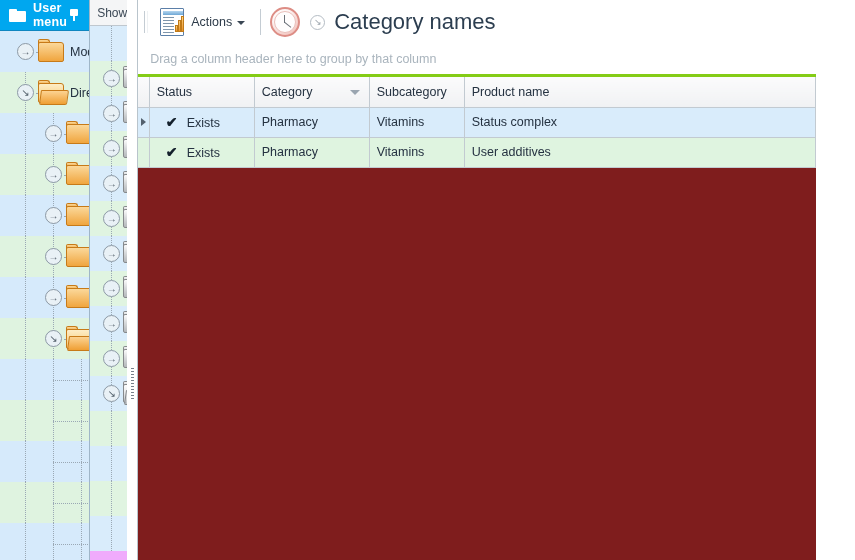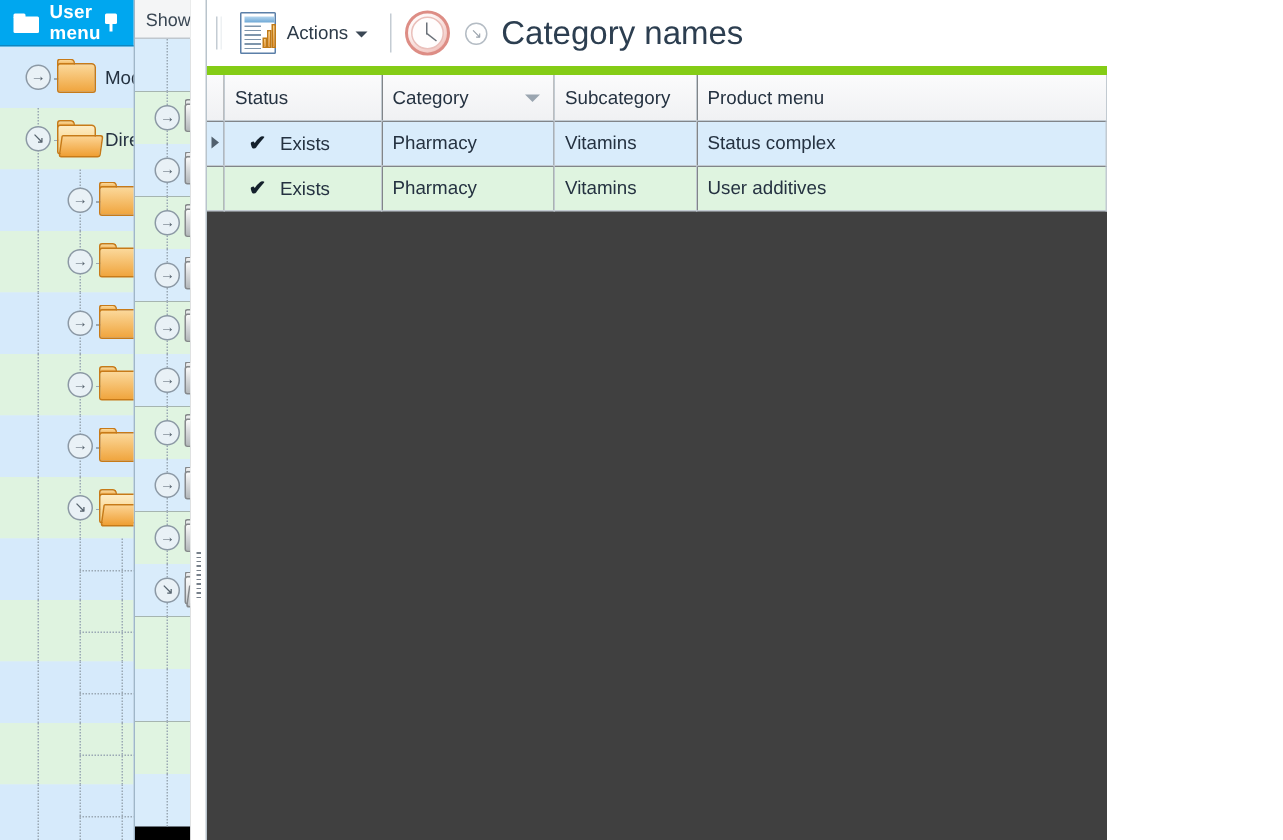--- a/index.html
+++ b/index.html
@@ -4,21 +4,21 @@
 <style>
   * { box-sizing: border-box; margin: 0; padding: 0; }
   html, body {
     width: 855px; height: 560px;
     overflow: hidden;
     font-family: "Liberation Sans", sans-serif;
     font-size: 12px;
     color: #2a3a4a;
     background: #ffffff;
   }
-  #app { position: relative; width: 738px; height: 560px; display: flex; }
+  #app { position: relative; width: 816px; height: 560px; display: flex; }
 
   
   #sidebar {
     width: 259px; height: 560px;
     background: #dcecfa;
     border-right: 1px solid #9fb6c8;
     display: flex; flex-direction: column;
     position: relative;
   }
   #sidebar-header {
@@ -100,21 +100,21 @@
     transform: skewX(-8deg);
   }
   .tlabel {
     position: absolute; font-size: 12.5px; color: #253241;
     white-space: nowrap; line-height: 16px;
   }
 
   
   #midpanel {
     width: 165px; height: 560px;
-    background: #000000;
+    background: #f0abfc;
     display: flex; flex-direction: column;
     border-right: 1px solid #b9c4cc;
     position: relative;
   }
   #mid-header {
     height: 26px; flex: 0 0 26px;
     background: #f4f5f6;
     border-bottom: 1px solid #bfc7ce;
     display: flex; align-items: center; padding-left: 7px;
     font-size: 12px; color: #3a4754;
@@ -258,22 +258,22 @@
     width: 0; height: 0;
     border-left: 5px solid transparent; border-right: 5px solid transparent;
     border-top: 5px solid #2c3a48;
   }
   #groupbar {
     height: 30px; flex: 0 0 30px; display: flex; align-items: center;
     padding-left: 12px; background: #ffffff;
     font-size: 12.5px; color: #a9b4bd;
   }
 
-  #grid { flex: 1 1 auto; background: #404040; position: relative;
-          border-top: 6px solid #84cc16; }
+  #grid { flex: 1 1 auto; background: #7f1d1d; position: relative;
+          border-top: 3px solid #84cc16; }
   table.dg { width: 100%; border-collapse: collapse; table-layout: fixed; }
   table.dg th, table.dg td {
     text-align: left; font-weight: normal; font-size: 12.5px; color: #253241;
     border-right: 1px solid #c2cad1; border-bottom: 1px solid #c2cad1;
     padding: 0 0 0 7px; height: 30px; vertical-align: middle;
     overflow: hidden; white-space: nowrap;
   }
   table.dg th {
     background: linear-gradient(#fbfbfc, #f0f1f3);
     height: 30px; position: relative;
@@ -562,40 +562,41 @@
         <span class="face"></span>
           <span class="h1"></span>
           <span class="h2"></span>
       </span>
 
       <span class="title-exp">↘</span>
       <span id="page-title">Category names</span>
     </div>
 
 
+    <div id="groupbar">Drag a column header here to group by that column</div>
 
     <div id="grid">
       <table class="dg">
         <colgroup>
           <col style="width:11px">
             <col style="width:105px">
             <col style="width:115px">
           <col style="width:95px">
             <col>
         </colgroup>
         <thead>
           <tr>
             <th class="indicator"></th>
             <th>Status</th>
             <th>
               <span>Category</span>
               <span class="sortcaret"></span>
             </th>
             <th>Subcategory</th>
-            <th>Product menu</th>
+            <th>Product name</th>
           </tr>
         </thead>
         <tbody id="grid-body">
             <tr class="row-blue">
               <td class="indicator">
                 <span class="arr"></span>
               </td>
               <td class="status"><span class="chk">✔</span><span>Exists</span></td>
               <td>Pharmacy</td>
               <td>Vitamins</td>

